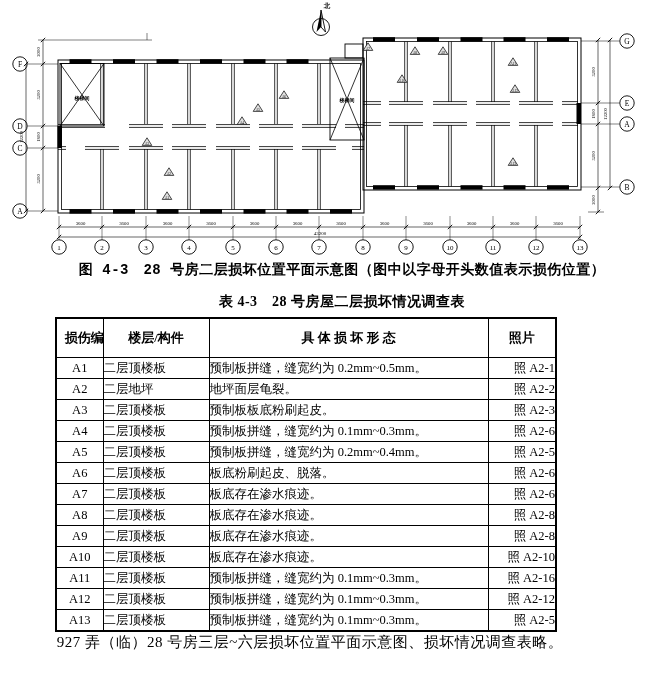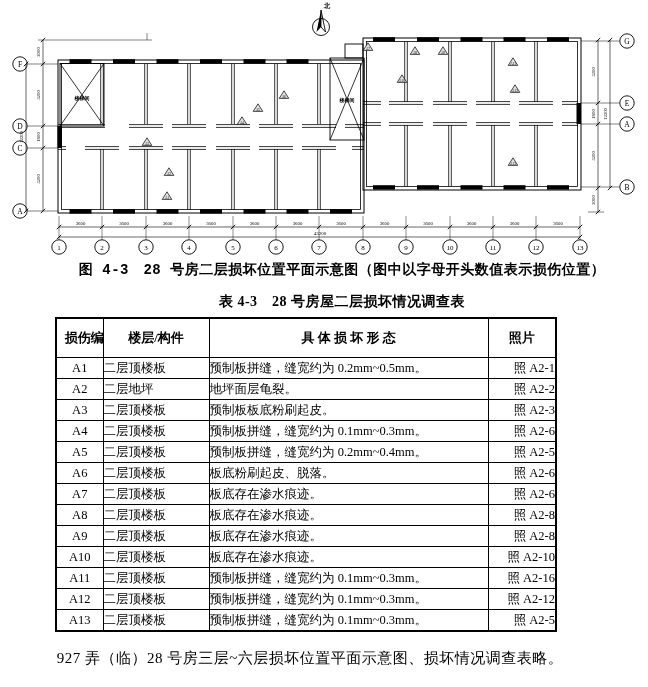--- a/index.html
+++ b/index.html
@@ -26,21 +26,21 @@
   table.survey th{
     font-weight:bold;font-size:13px;height:38px;text-align:center;padding:0;
   }
   table.survey td{font-size:12.5px;height:20px;padding:0;}
   td.c-id{text-align:center;}
   td.c-comp{padding-left:10px;}
   td.c-dmg{padding-left:12px;}
   td.c-photo{text-align:right;}
   .two-line{display:inline-block;width:2.3em;line-height:1.25;text-align:center;}
   .footer{
-    text-align:center;font-size:15px;line-height:20px;margin-top:16px;
+    text-align:center;font-size:15px;line-height:20px;
     padding-right:52px;letter-spacing:0.5px;padding-left:24px;
   }
 </style>
 </head>
 <body>
 
 <div class="page">
 
   <div class="plan-wrap">
     <svg id="plan-svg" width="648" height="258" viewBox="0 0 648 258">

